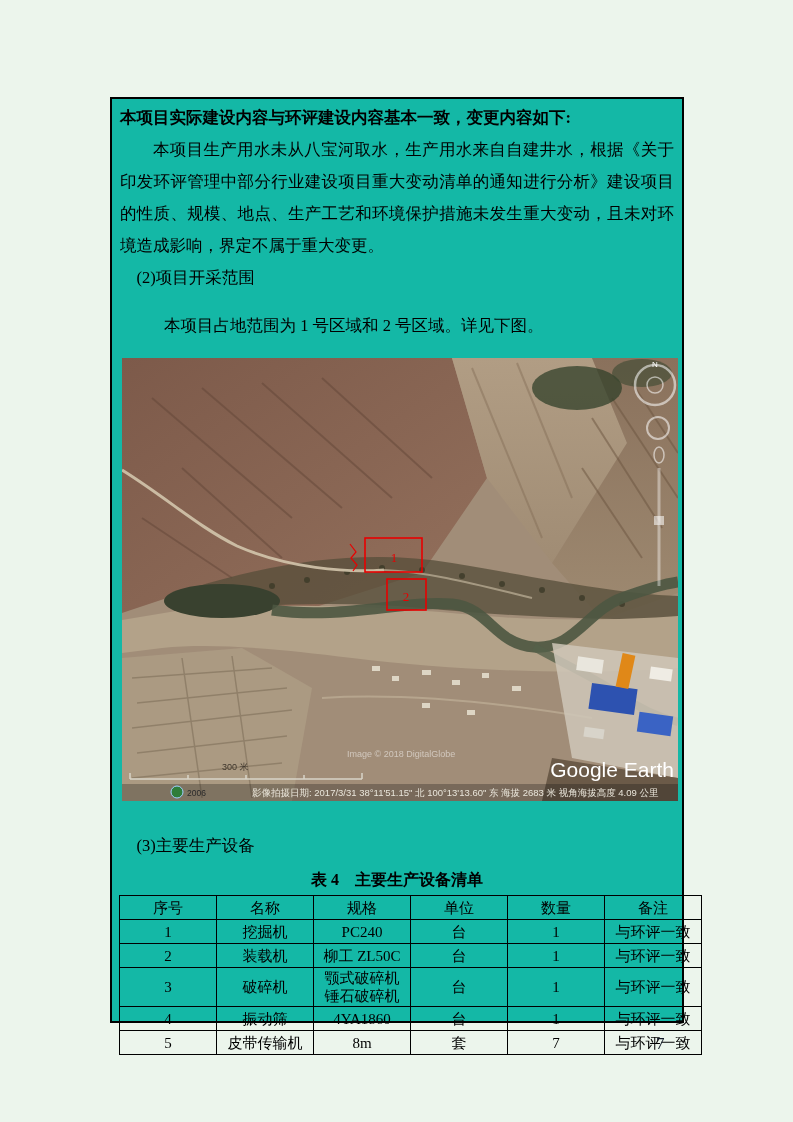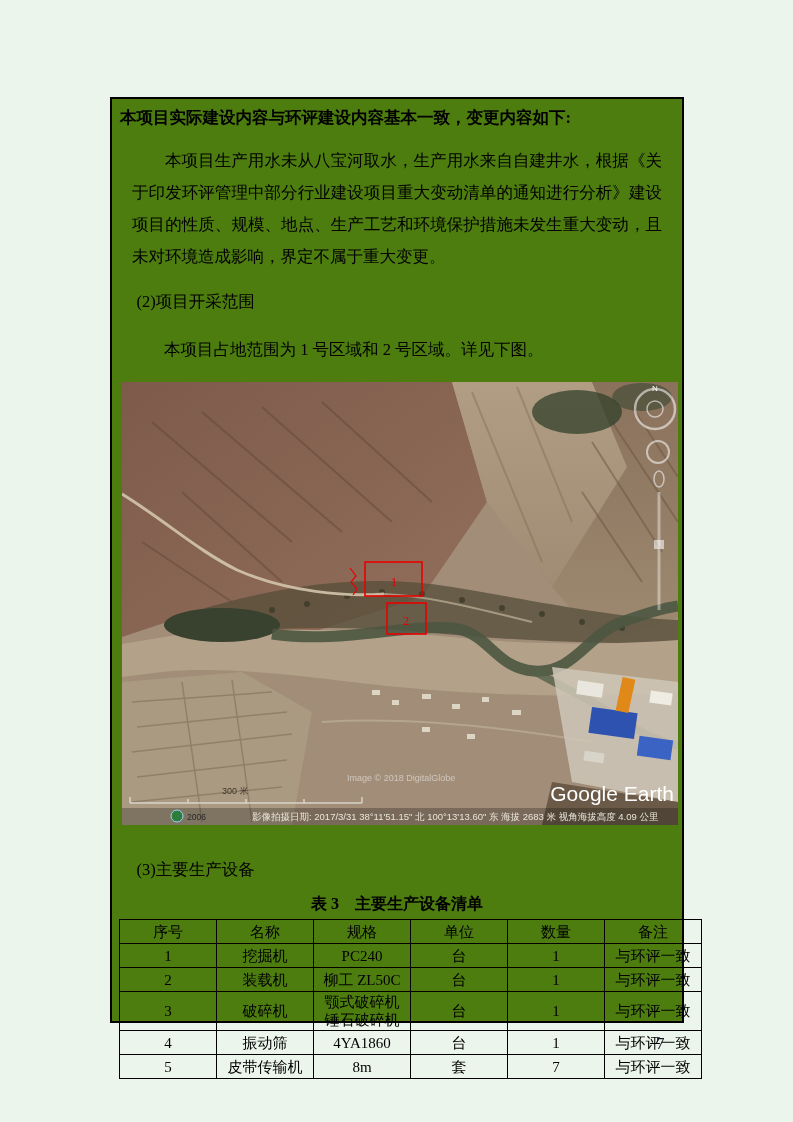--- a/index.html
+++ b/index.html
@@ -8,28 +8,28 @@
     background:#ecf5ec;
     font-family:"Liberation Serif","DejaVu Serif",serif;
     color:#000;
     position:relative;
     overflow:hidden;
   }
   .content-box{
     position:absolute;
     left:110px;top:97px;
     width:574px;height:926px;
-    background:#4d7c0f;
+    background:#14b8a6;
     border:2px solid #000;
     box-sizing:border-box;
     padding:3px 8px 0 8px;
   }
   .doc-text{font-size:16.5px;line-height:32px;}
   .doc-heading{font-weight:bold;margin:0;}
-  .para-main{margin:12px;text-indent:2em;text-align:justify;font-family:Liberation Mono, monospace;}
+  .para-main{margin:0;text-indent:2em;text-align:justify;}
   .sub-heading{font-weight:normal;margin:0;text-indent:1em;}
   .sub-para{margin:16px;text-indent:1.7em;}
   .map-figure{
     width:556px;height:443px;
     margin:4px 0 0 2px;
     position:relative;
     background:#a18d78;
   }
   .map-figure svg{display:block;}
   .sec3-heading{margin-top:29px;}
@@ -212,21 +212,21 @@
       <text x="65" y="438" font-size="8.5" fill="#2a2a2a" class="svg-sans">2006</text>
       <text x="130" y="438" font-size="9.5" fill="#e9e5da" class="svg-sans">影像拍摄日期: 2017/3/31   38°11'51.15" 北  100°13'13.60" 东   海拔  2683 米   视角海拔高度   4.09 公里</text>
 
       <text x="552" y="419" font-size="21" fill="#ffffff" text-anchor="end" class="svg-sans">Google Earth</text>
     </svg>
   </div>
 
   <div class="doc-text sub-heading sec3-heading">(3)主要生产设备</div>
 
 
-  <div class="table-title">表 3    主要生产设备清单</div>
+  <div class="table-title">表 4    主要生产设备清单</div>
 
   <table class="equip">
     <thead>
         <tr>
           <th>序号</th>
           <th>名称</th>
           <th>规格</th>
           <th>单位</th>
           <th>数量</th>
           <th>备注</th>

